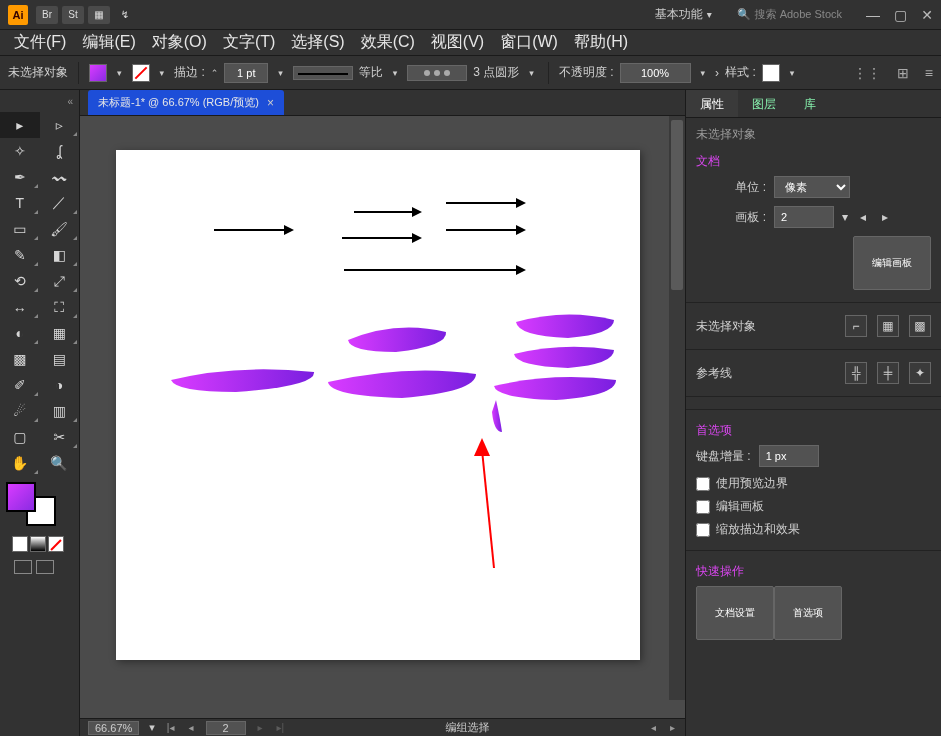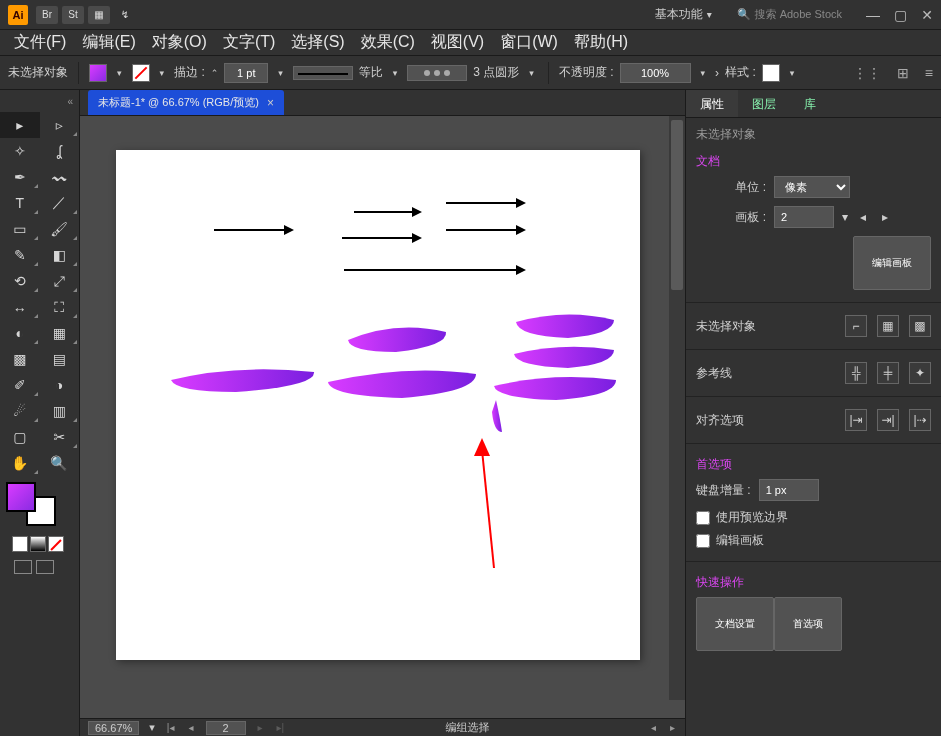--- a/index.html
+++ b/index.html
@@ -324,41 +324,37 @@
       <hr class="panel-hr">
       <div class="row">
         <span style="flex:1">参考线</span>
         <div class="icon-btn-group">
           <div class="icon-btn">╬</div>
           <div class="icon-btn">╪</div>
           <div class="icon-btn">✦</div>
         </div>
       </div>
       <hr class="panel-hr">
-      <div class="row">
-        <span style="flex:1">对齐选项</span>
-        <div class="icon-btn-group">
-          <div class="icon-btn">|⇥</div>
-          <div class="icon-btn">⇥|</div>
-          <div class="icon-btn">|⇢</div>
-        </div>
-      </div>
       <hr class="panel-hr">
       <div class="section-title">首选项</div>
       <div class="row">
         <span>键盘增量 :</span>
         <input type="text" style="width: 60px;" value="1 px">
       </div>
       <div class="check-row">
           <input type="checkbox" style="">
           <span>使用预览边界</span>
         </div>
       <div class="check-row">
           <input type="checkbox" style="">
           <span>编辑画板</span>
+        </div>
+      <div class="check-row">
+          <input type="checkbox" style="">
+          <span>缩放描边和效果</span>
         </div>
 
       <hr class="panel-hr">
       <div class="section-title">快速操作</div>
       <div class="btn-row">
         <button class="btn">文档设置</button>
         <button class="btn">首选项</button>
       </div>
 
       <div class="logo-box">

